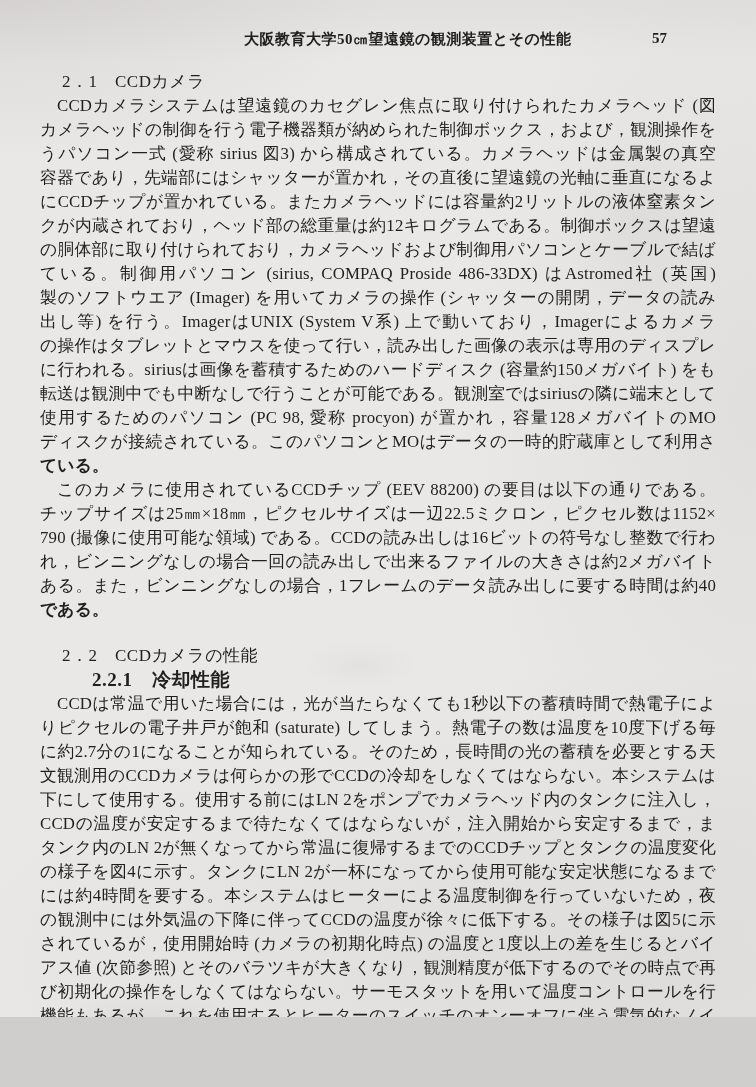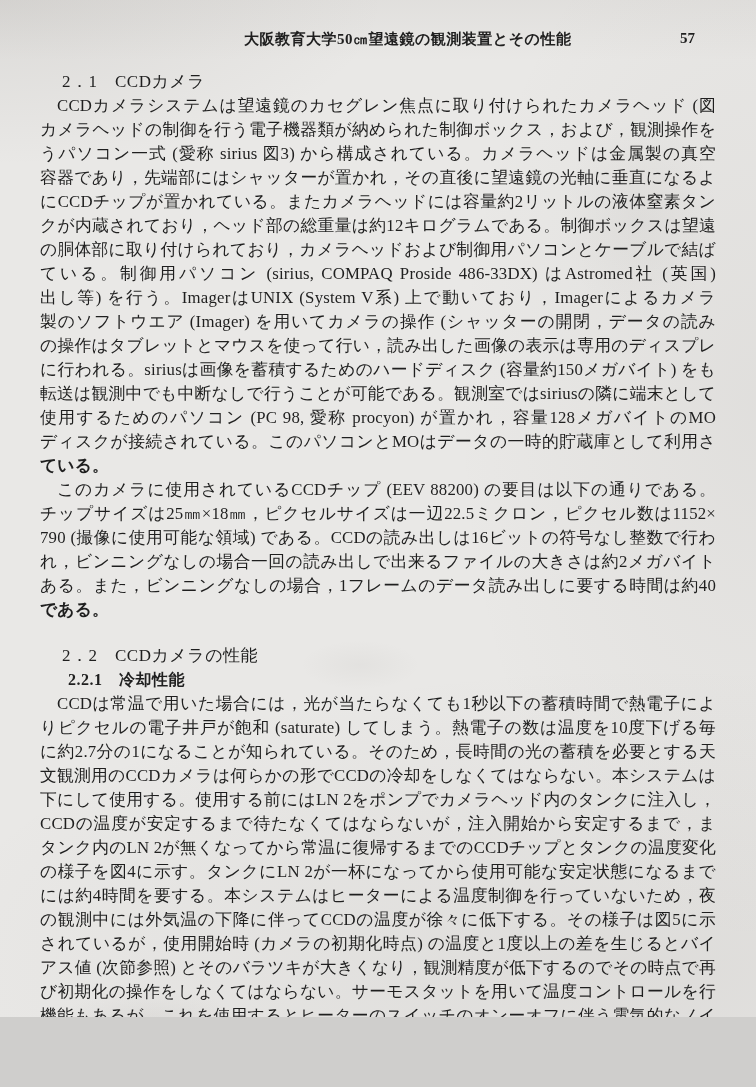--- a/index.html
+++ b/index.html
@@ -12,28 +12,28 @@
       radial-gradient(1200px 500px at 85% 95%, rgba(120,115,110,0.10), transparent 60%),
       radial-gradient(700px 300px at 0% 0%, rgba(120,115,110,0.12), transparent 55%),
       radial-gradient(500px 900px at 100% 40%, rgba(120,115,110,0.08), transparent 60%),
       linear-gradient(180deg, rgba(150,145,140,0.10) 0%, rgba(150,145,140,0) 6%);
     font-family:"Liberation Serif","DejaVu Serif",serif;
     color:#1f1f1f;
     overflow:hidden;
   }
   .header{position:absolute;top:30px;left:0;right:0;height:20px;font-size:15px;font-weight:bold;}
   .header .running-title{position:absolute;left:244px;letter-spacing:0.5px;}
-  .header .pageno{position:absolute;left:680px;font-weight:bold;}
+  .header .pageno{position:absolute;left:652px;font-weight:bold;}
   .content{position:absolute;top:70px;left:40px;width:676px;}
   .sec-heading{
     font-size:17px;font-weight:400;line-height:24px;margin:0 0 0 22px;
     letter-spacing:0.5px;
   }
   .sub-heading{
-    font-size:16px;font-weight:600;line-height:24px;margin:0 0 0 28px;
+    font-size:19px;font-weight:600;line-height:24px;margin:0 0 0 52px;
     letter-spacing:0.5px;
   }
   .section-2{margin-top:22px;}
   .para{margin:0;}
   .line{
     width:676px;height:24px;overflow:hidden;
     font-size:16.8px;line-height:24px;
     text-align:justify;text-align-last:justify;
     white-space:normal;
     letter-spacing:0.2px;
@@ -65,22 +65,22 @@
       <h2 class="sec-heading">2．1　CCDカメラ</h2>
       <div class="para">
           <div class="line first">CCDカメラシステムは望遠鏡のカセグレン焦点に取り付けられたカメラヘッド (図2)，</div>
           <div class="line">カメラヘッドの制御を行う電子機器類が納められた制御ボックス，および，観測操作を行</div>
           <div class="line">うパソコン一式 (愛称 sirius 図3) から構成されている。カメラヘッドは金属製の真空</div>
           <div class="line">容器であり，先端部にはシャッターが置かれ，その直後に望遠鏡の光軸に垂直になるよう</div>
           <div class="line">にCCDチップが置かれている。またカメラヘッドには容量約2リットルの液体窒素タン</div>
           <div class="line">クが内蔵されており，ヘッド部の総重量は約12キログラムである。制御ボックスは望遠鏡</div>
           <div class="line">の胴体部に取り付けられており，カメラヘッドおよび制御用パソコンとケーブルで結ばれ</div>
           <div class="line">ている。制御用パソコン (sirius, COMPAQ Proside 486-33DX) はAstromed社 (英国)</div>
+          <div class="line">製のソフトウエア (Imager) を用いてカメラの操作 (シャッターの開閉，データの読み</div>
           <div class="line">出し等) を行う。ImagerはUNIX (System V系) 上で動いており，Imagerによるカメラ</div>
-          <div class="line">製のソフトウエア (Imager) を用いてカメラの操作 (シャッターの開閉，データの読み</div>
           <div class="line">の操作はタブレットとマウスを使って行い，読み出した画像の表示は専用のディスプレイ</div>
           <div class="line">に行われる。siriusは画像を蓄積するためのハードディスク (容量約150メガバイト) をも</div>
           <div class="line">転送は観測中でも中断なしで行うことが可能である。観測室ではsiriusの隣に端末として</div>
           <div class="line">使用するためのパソコン (PC 98, 愛称 procyon) が置かれ，容量128メガバイトのMO</div>
           <div class="line">ディスクが接続されている。このパソコンとMOはデータの一時的貯蔵庫として利用され</div>
           <div class="line last">ている。</div>
         </div>
       <div class="para">
           <div class="line first">このカメラに使用されているCCDチップ (EEV 88200) の要目は以下の通りである。</div>
           <div class="line">チップサイズは25㎜×18㎜，ピクセルサイズは一辺22.5ミクロン，ピクセル数は1152×</div>

